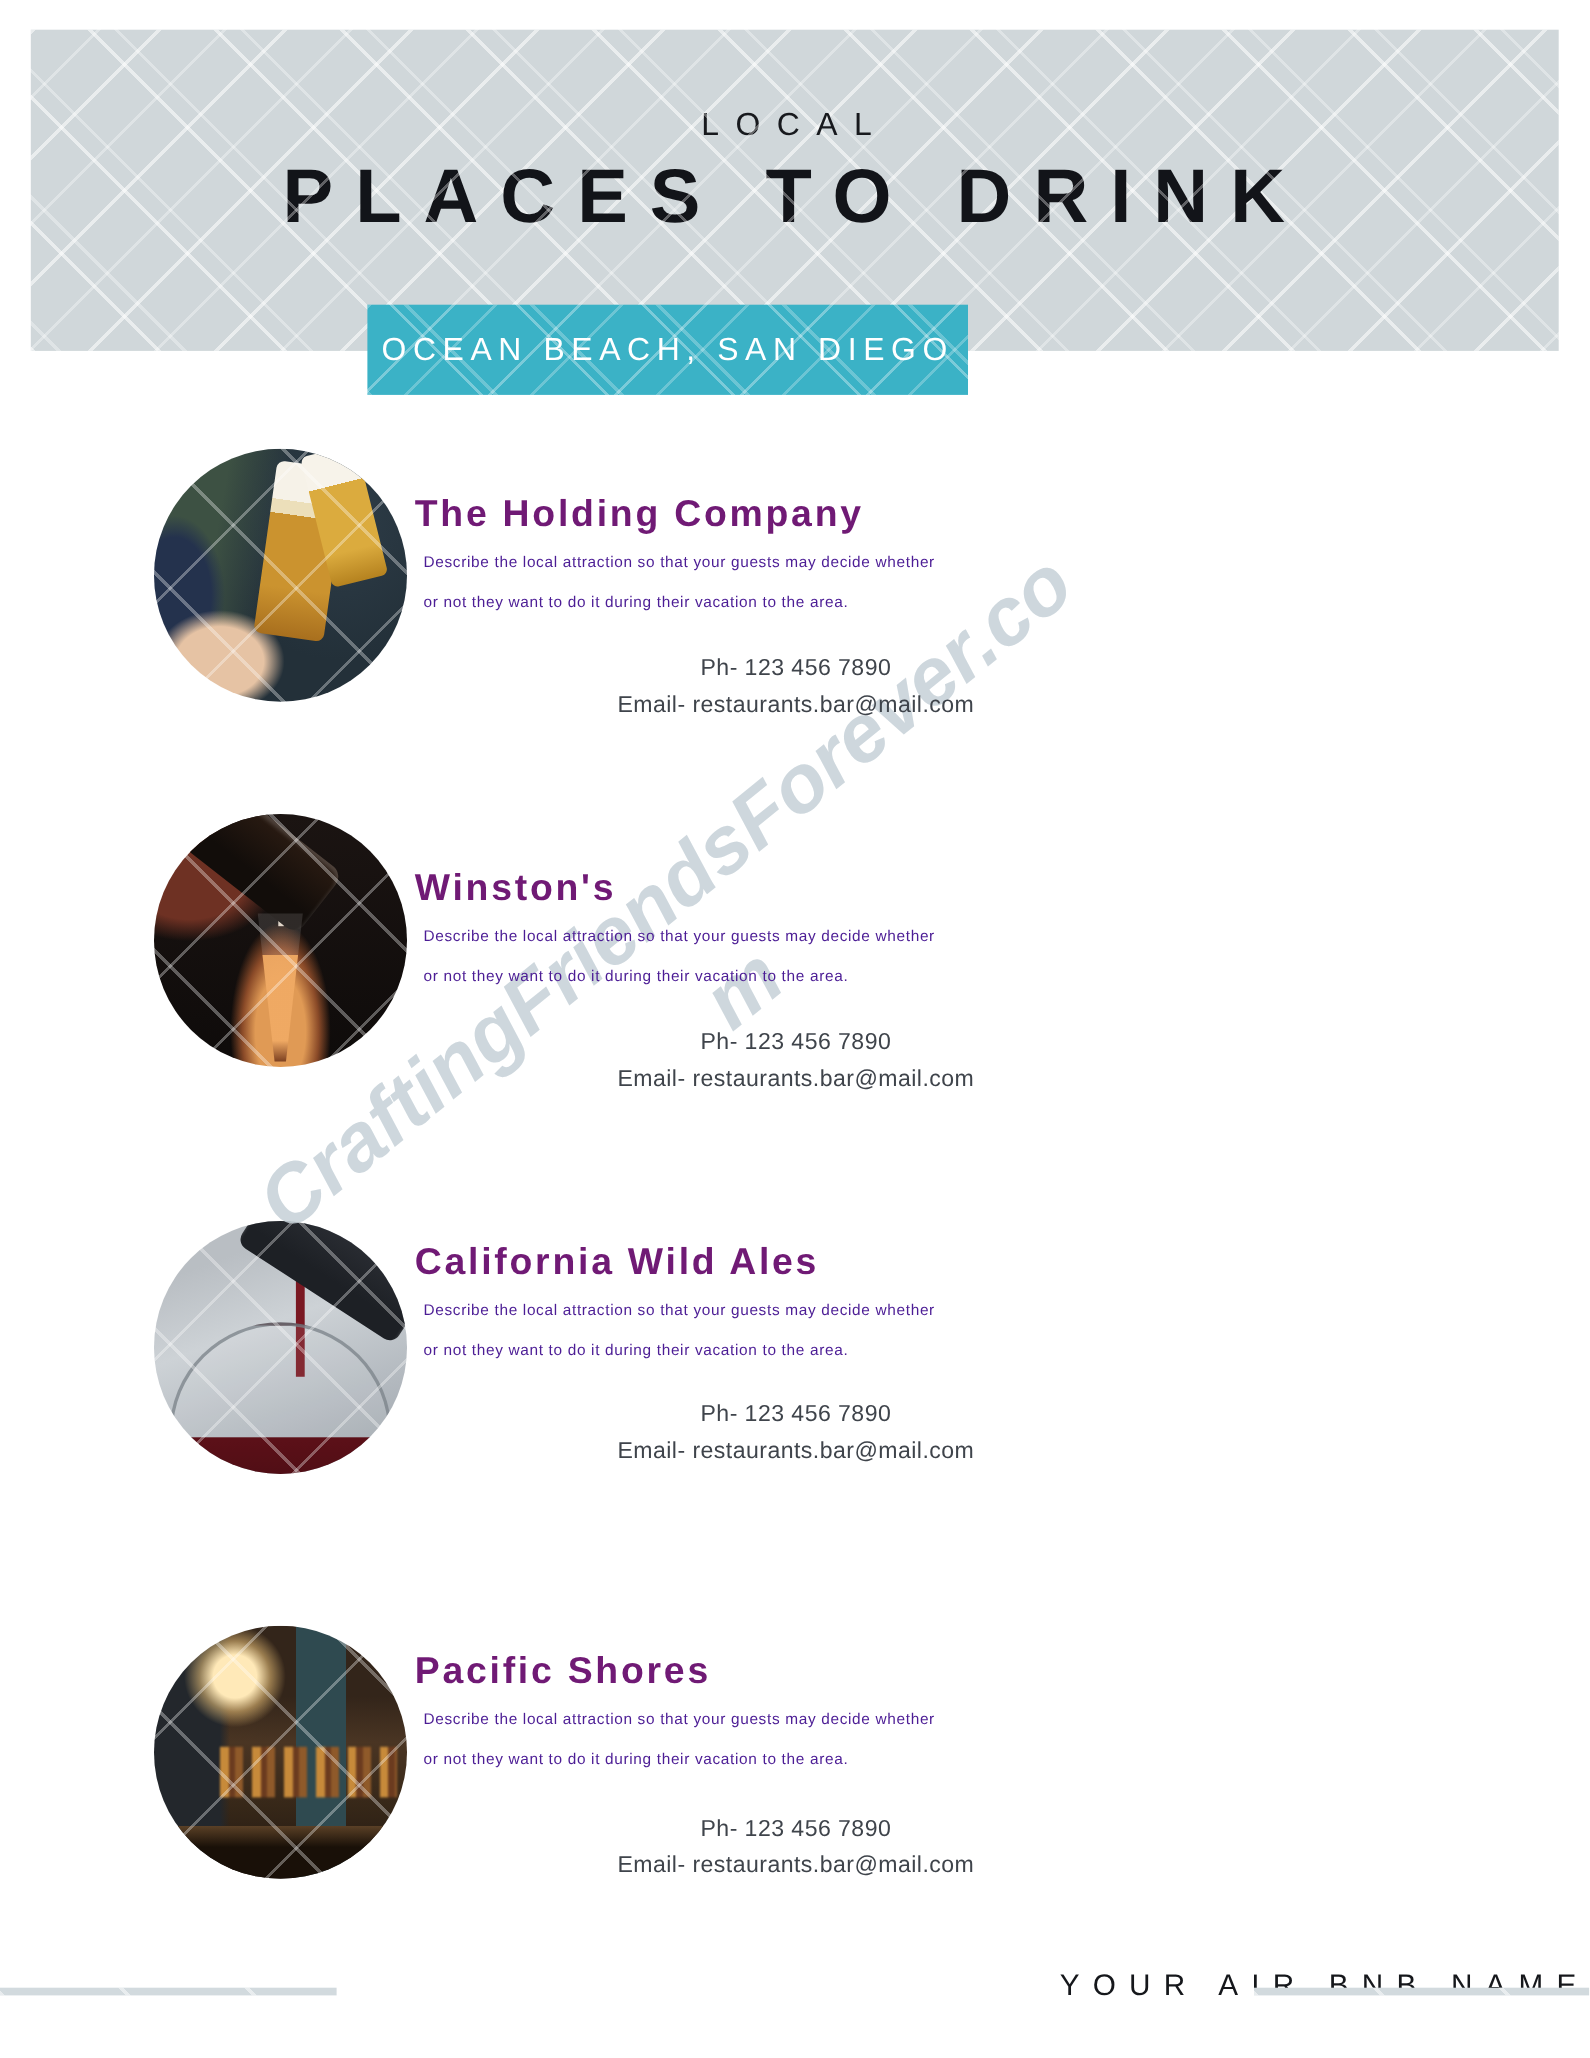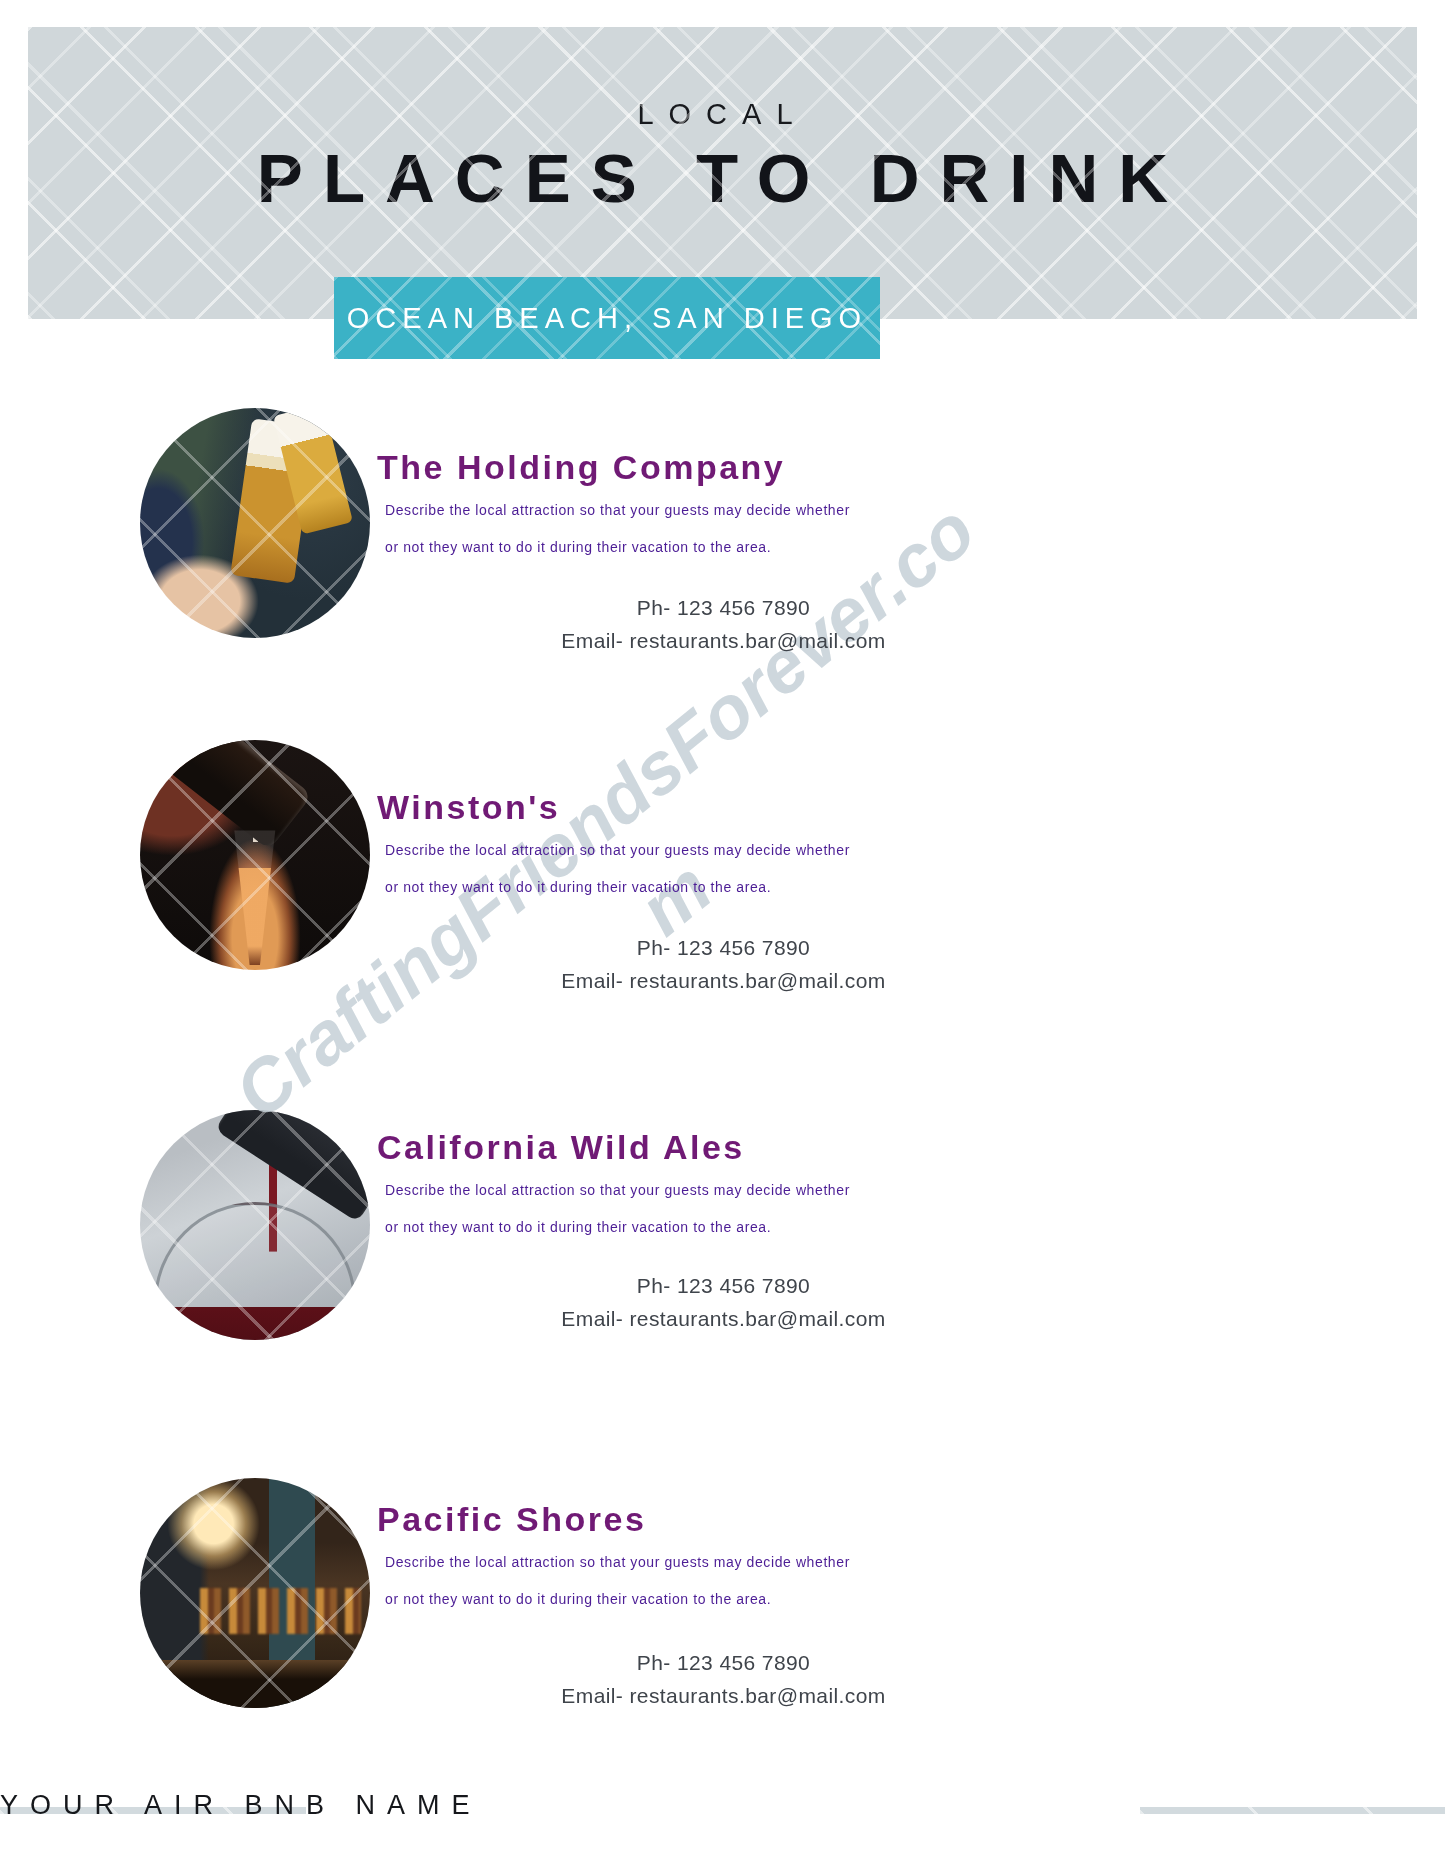--- a/index.html
+++ b/index.html
@@ -92,21 +92,21 @@
     color:#c6d1d8;opacity:.85;text-align:center;white-space:nowrap;
   }
   .lattice-overlay{
     position:absolute;inset:0;z-index:2;pointer-events:none;
     background:
       repeating-linear-gradient(45deg, rgba(255,255,255,.33) 0 3px, transparent 3px 81px),
       repeating-linear-gradient(135deg, rgba(255,255,255,.33) 0 3px, transparent 3px 81px);
   }
   
   .footer-name{
-    position:absolute;left:0;top:1790px;width:100%;text-align:left;z-index:4;
+    position:absolute;left:0;top:1790px;width:100%;text-align:right;z-index:4;
     font-size:27px;letter-spacing:12px;color:#15171b;white-space:nowrap;
   }
   .footer-strip{position:absolute;top:1807px;height:7px;background:
       repeating-linear-gradient(45deg, rgba(255,255,255,.5) 0 3px, transparent 3px 81px),#d2dade;z-index:4;}
   .strip-left{left:0;width:306px;}
   .strip-right{left:1140px;width:305px;}
 </style>
 </head>
 <body>
 

